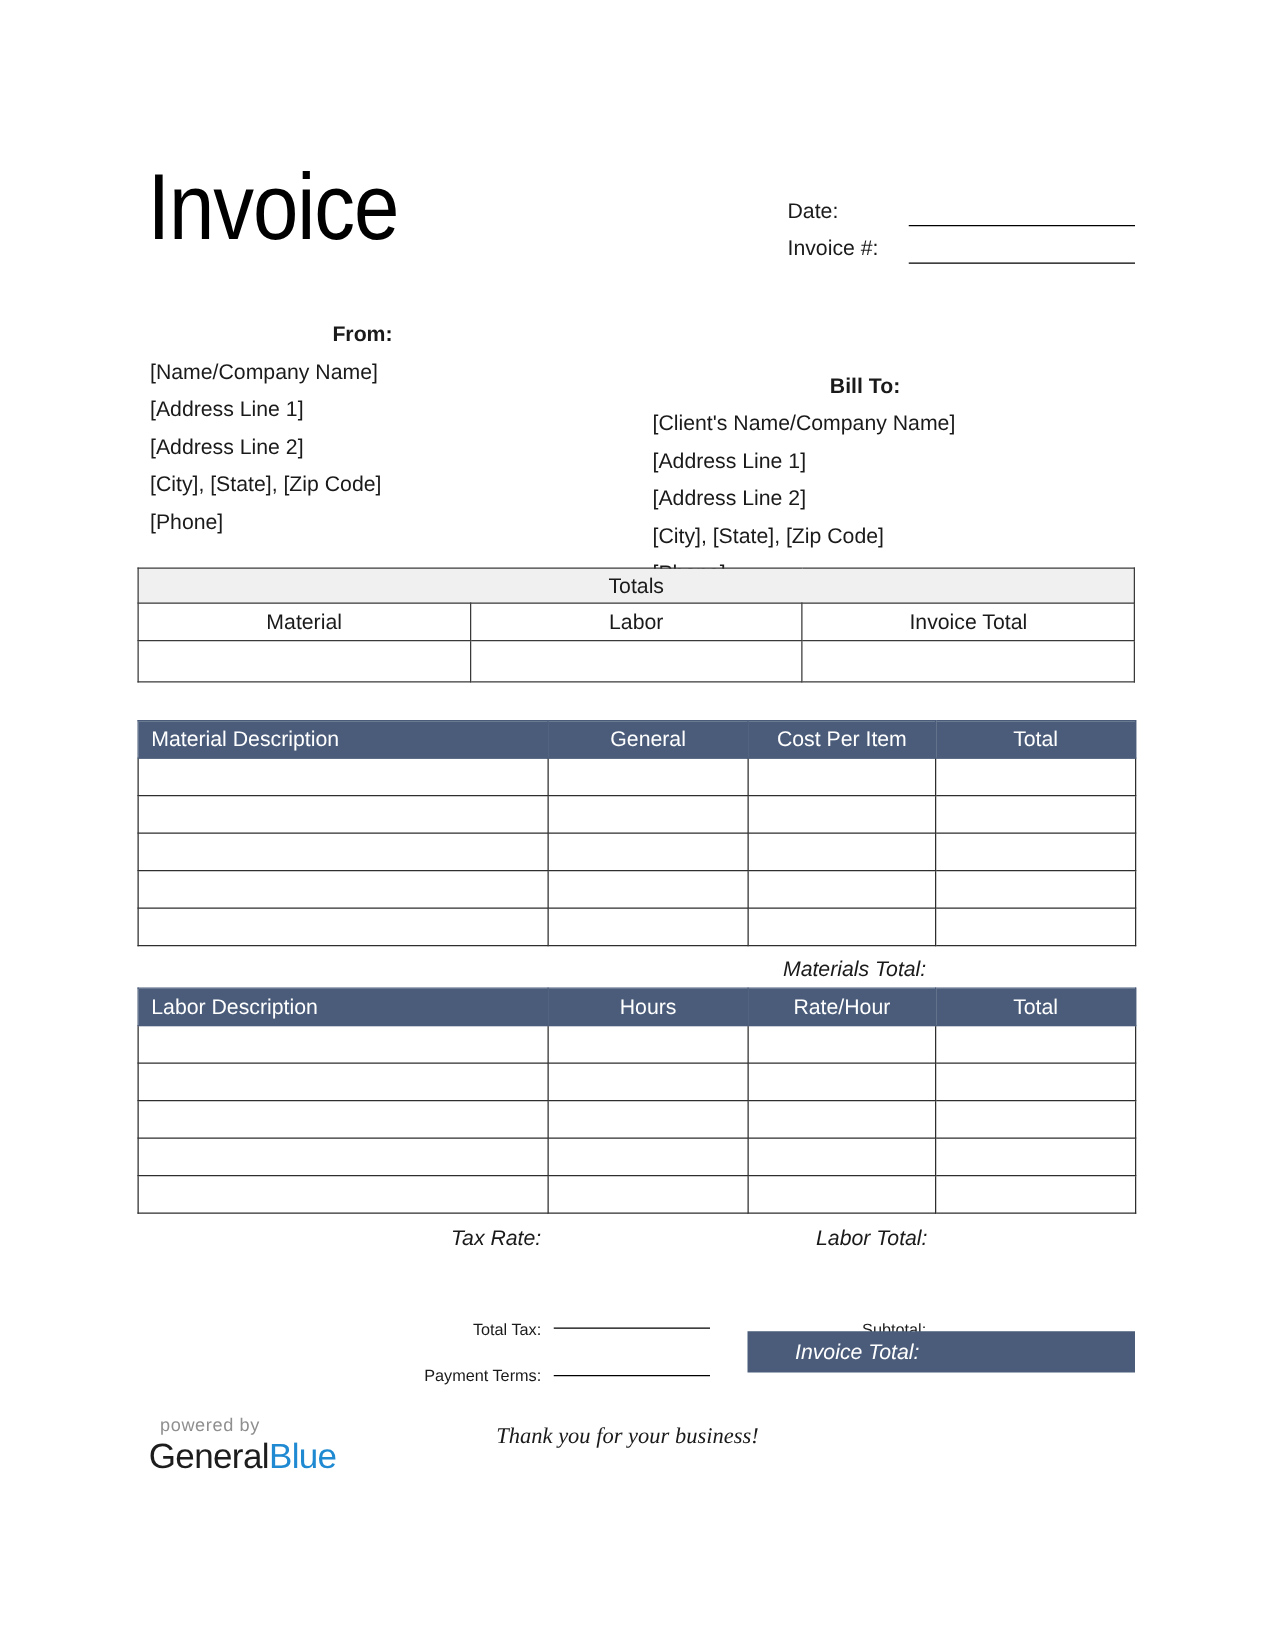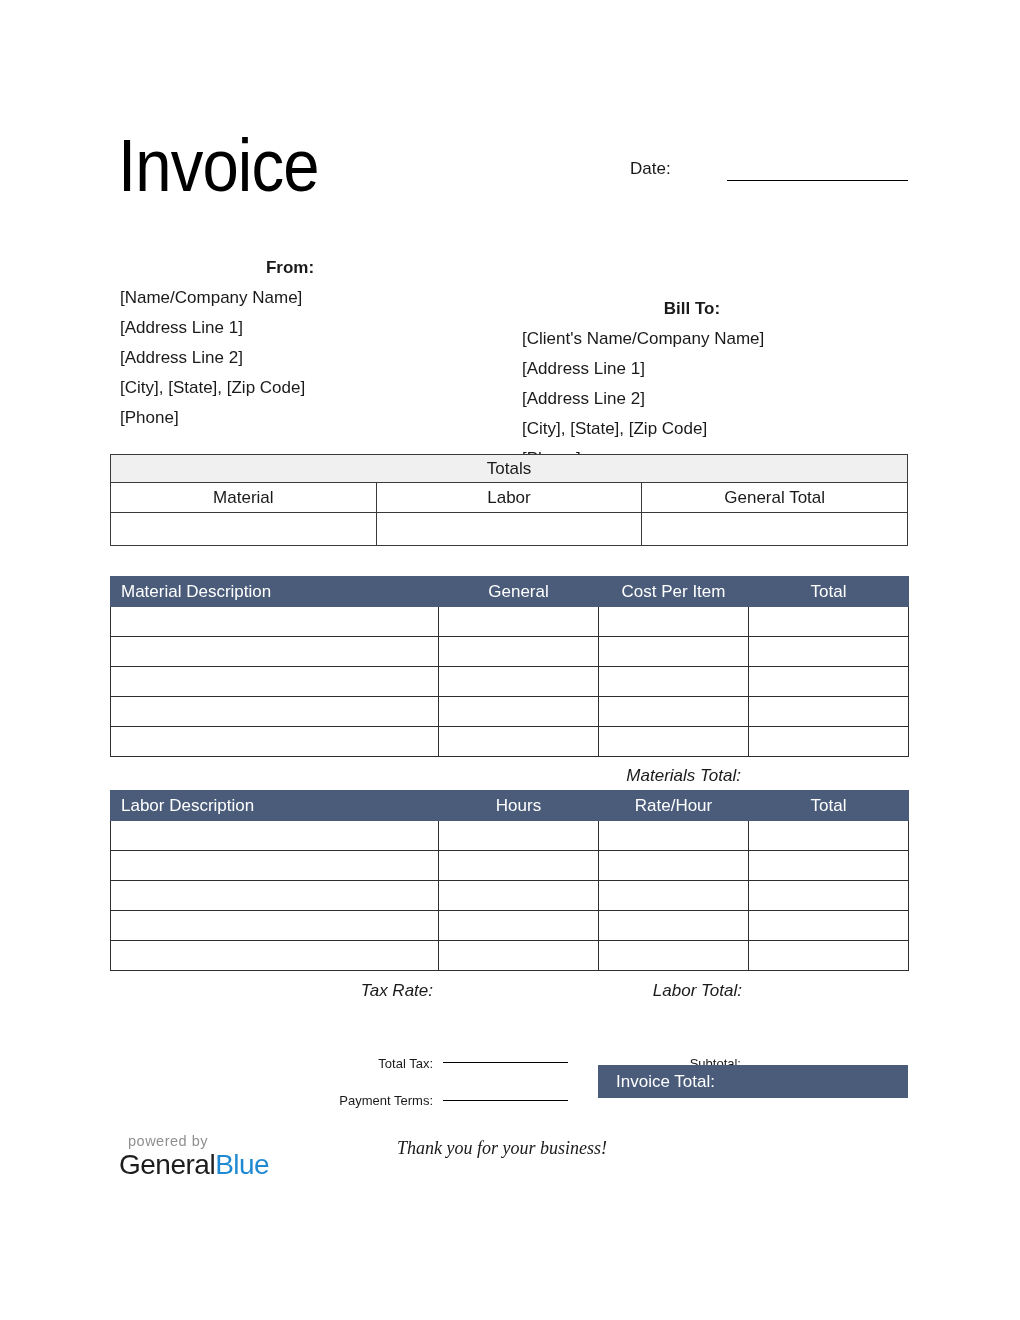--- a/index.html
+++ b/index.html
@@ -85,21 +85,21 @@
   .payment-terms{top:1073px;right:587px;}
   .blank-line{
     position:absolute;left:443px;width:125px;height:0;
     border-bottom:1.5px solid #000;
   }
   .blank-1{top:1062px;}
   .blank-2{top:1100px;}
   .invoice-total-bar{
     position:absolute;left:598px;top:1065px;width:310px;height:33px;
     background:var(--slate);color:#fff;font-size:17px;
-    line-height:33px;padding-left:18px;
+    line-height:33px;padding-left:38px;font-style:italic;
   }
   
   .powered-by{
     position:absolute;left:128px;top:1133px;
     font-size:14.5px;color:#8f8f8f;letter-spacing:0.5px;
   }
   .brand{
     position:absolute;left:119px;top:1149px;
     font-size:28px;letter-spacing:-0.5px;white-space:nowrap;
   }
@@ -113,20 +113,24 @@
 </head>
 <body>
 
 <div class="page">
 
   <h1 class="title">Invoice</h1>
 
   <div class="meta">
     <div class="meta-row">
       <span>Date:</span>
+      <span class="meta-blank"></span>
+    </div>
+    <div class="meta-row">
+      <span>Invoice #:</span>
       <span class="meta-blank"></span>
     </div>
   </div>
 
   <div class="party from">
     <div class="party-heading">From:</div>
     <div>
         <div>[Name/Company Name]</div>
         <div>[Address Line 1]</div>
         <div>[Address Line 2]</div>
@@ -147,21 +151,21 @@
   </div>
 
   <table class="totals-table">
     <tbody>
       <tr>
         <td colspan="3" class="totals-title">Totals</td>
       </tr>
       <tr>
         <td class="totals-col c1">Material</td>
         <td class="totals-col c2">Labor</td>
-        <td class="totals-col c3">General Total</td>
+        <td class="totals-col c3">Invoice Total</td>
       </tr>
       <tr>
         <td class="totals-val"></td>
         <td class="totals-val"></td>
         <td class="totals-val"></td>
       </tr>
     </tbody>
   </table>
 
   <table class="items-table materials">

